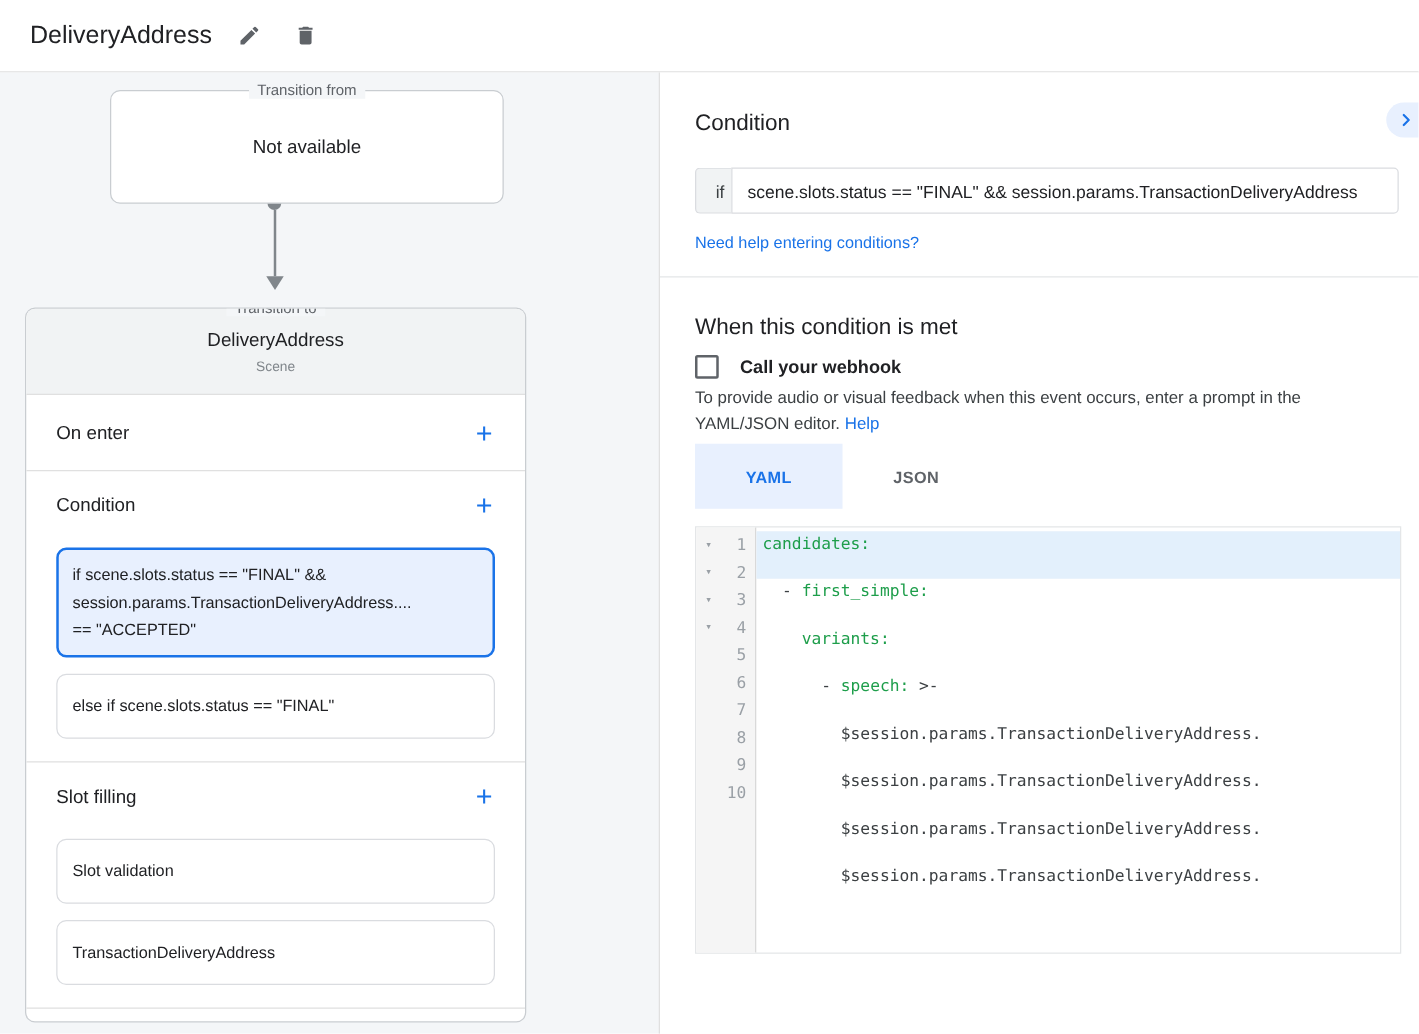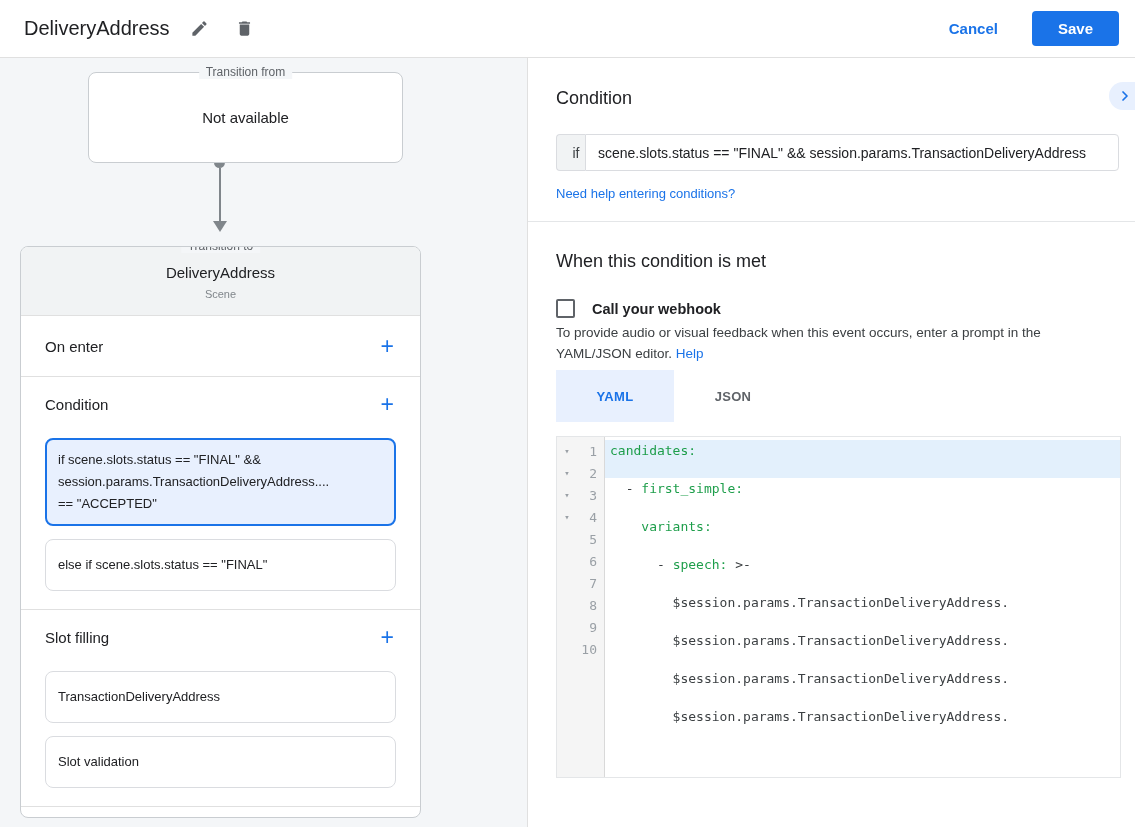--- a/index.html
+++ b/index.html
@@ -73,21 +73,21 @@
   .if-label{width:29px;background:#f1f3f4;border:1px solid var(--border);border-right:none;
     border-radius:4px 0 0 4px;display:flex;align-items:center;justify-content:center;
     font-size:14px;color:#3c4043;padding-left:10px;}
   .if-input{flex:1;border:1px solid var(--border);border-radius:0 4px 4px 0;padding:0 12px;
     font-size:14px;color:var(--txt);font-family:inherit;outline:none;white-space:nowrap;overflow:hidden;}
   .link{color:var(--accent);font-size:13px;text-decoration:none;cursor:pointer;}
   .help-link-row{display:block;margin-top:15px;}
   .hr{border-bottom:1px solid #e4e6e8;margin:20px -16px 0 -28px;}
   .when-title{font-size:18px;font-weight:400;margin-top:29px;color:var(--txt);}
   .check-row{display:flex;align-items:center;gap:17px;cursor:pointer;}
-  .check-row.first{margin-top:27px;}
+  .check-row.first{margin-top:12px;}
   .check-row.second{margin-top:29px;}
   .cb{width:19px;height:19px;border:2px solid var(--txt2);border-radius:2px;background:#fff;
     display:flex;align-items:center;justify-content:center;flex:none;}
   .cb.checked{background:var(--cb-blue);border-color:var(--cb-blue);}
   .cb-label{font-size:14.5px;font-weight:700;color:var(--txt);}
   .badge{margin-left:18px;background:var(--badge-bg);color:var(--badge-purple);
     font-size:11px;font-weight:700;letter-spacing:.8px;padding:4px 8px;border-radius:2px;}
   .hint{margin-top:4px;font-size:13.5px;line-height:21px;color:#3c4043;max-width:578px;}
   .hint .link{font-size:13.5px;}
   .tabs{display:flex;margin-top:6px;}
@@ -116,24 +116,20 @@
       <svg width="19" height="19" viewBox="0 0 24 24">
           <path d="M3 17.25V21h3.75L17.81 9.94l-3.75-3.75L3 17.25zM20.71 7.04c.39-.39.39-1.02 0-1.41l-2.34-2.34a.9959.9959 0 0 0-1.41 0l-1.83 1.83 3.75 3.75 1.83-1.83z"></path>
         </svg>
     </button>
     <button class="icon-btn">
       <svg width="19" height="19" viewBox="0 0 24 24">
           <path d="M6 19c0 1.1.9 2 2 2h8c1.1 0 2-.9 2-2V7H6v12zM19 4h-3.5l-1-1h-5l-1 1H5v2h14V4z"></path>
         </svg>
     </button>
   </div>
-  <div class="topbar-right">
-    <button class="cancel-btn">Cancel</button>
-    <button class="save-btn">Save</button>
-  </div>
 </div>
 
 <div class="main">
 
   <div class="left">
     <div class="from-box">
       <span class="legend">Transition from</span>
       <div class="from-value">Not available</div>
     </div>
     <div class="arrow">
@@ -161,22 +157,22 @@
         <div class="cond-card selected">if scene.slots.status == "FINAL" &amp;&amp;
 session.params.TransactionDeliveryAddress....
 == "ACCEPTED"</div>
         <div class="cond-card">else if scene.slots.status == "FINAL"</div>
       </div>
       <div class="sec cond">
         <div class="sec-row-inner">
           <span class="sec-label">Slot filling</span>
           <button class="plus">+</button>
         </div>
+        <div class="cond-card">Slot validation</div>
         <div class="cond-card">TransactionDeliveryAddress</div>
-        <div class="cond-card">Slot validation</div>
       </div>
       <div class="sec">
         <div class="sec-row" style="height:42px;">
 
           <button class="plus">+</button>
         </div>
       </div>
     </div>
   </div>
 

